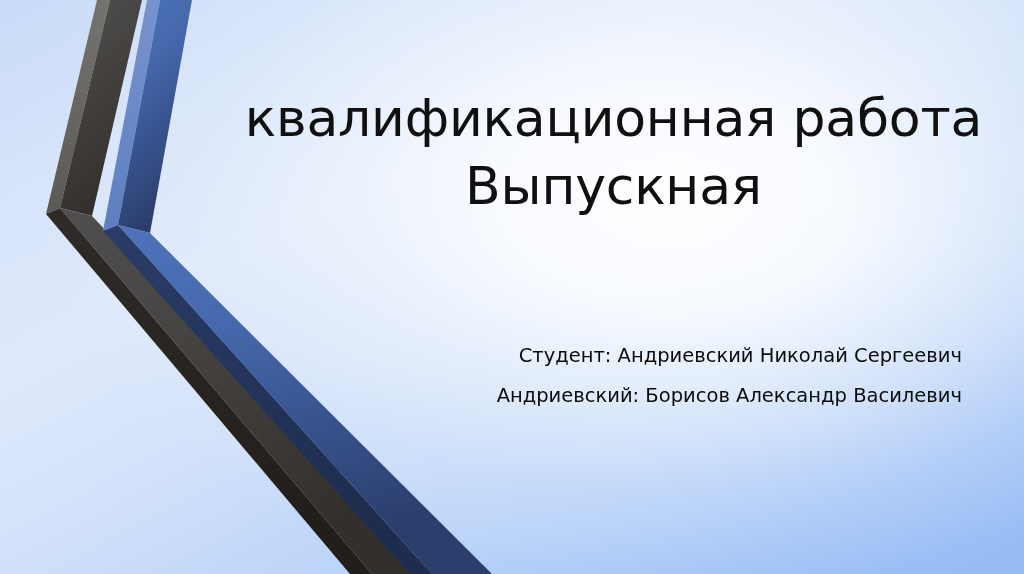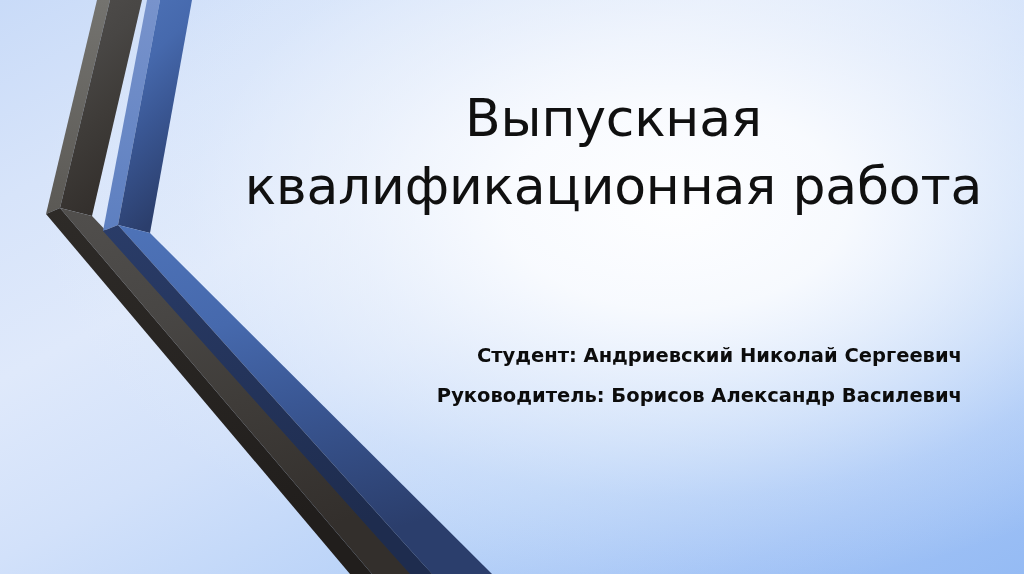--- a/index.html
+++ b/index.html
@@ -63,21 +63,21 @@
   
   #subtitle-block {
     position: absolute;
     left: 300px;
     top: 336px;
     width: 662px;
     text-align: right;
     color: #0c0c0c;
     font-size: 19.5px;
     line-height: 40px;
-    font-weight: 700;
+    font-weight: 400;
   }
   #subtitle-block .subtitle-line {
     display: block;
     white-space: nowrap;
   }
 </style>
 </head>
 <body>
 
 <div id="slide">
@@ -126,22 +126,22 @@
 
     <g>
       <polygon points="147,0 160,0 118,225 103,231" fill="url(#blueBevelUpper)"></polygon>
       <polygon points="160,0 192,0 150,233 118,225" fill="url(#blueFace)"></polygon>
       <polygon points="118,225 150,233 492,574 432,574" fill="url(#blueFace)"></polygon>
       <polygon points="103,231 118,225 432,574 410,574" fill="url(#blueBevelLower)"></polygon>
     </g>
   </svg>
 
   <div id="title-block">
+    <span class="title-line">квалификационная работа</span>
     <span class="title-line">Выпускная</span>
-    <span class="title-line">квалификационная работа</span>
   </div>
 
   <div id="subtitle-block">
     <span class="subtitle-line">Студент: Андриевский Николай Сергеевич</span>
-    <span class="subtitle-line">Руководитель: Борисов Александр Василевич</span>
+    <span class="subtitle-line">Андриевский: Борисов Александр Василевич</span>
   </div>
 
 </div>
 
 </body></html>

